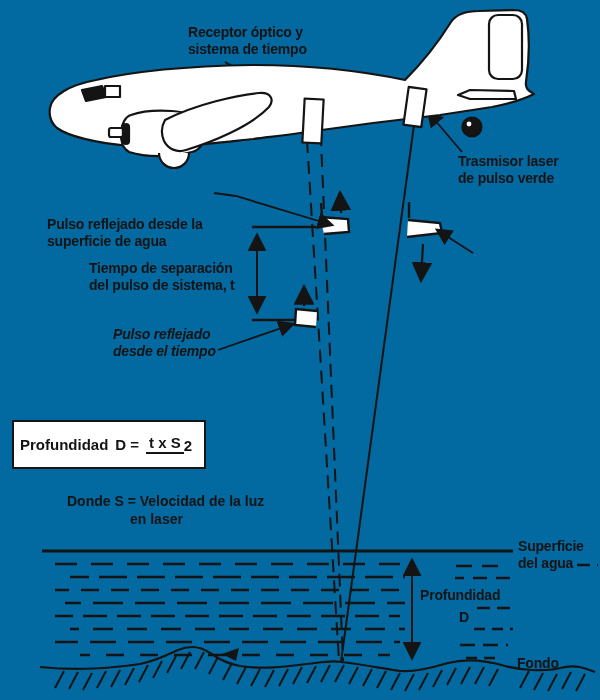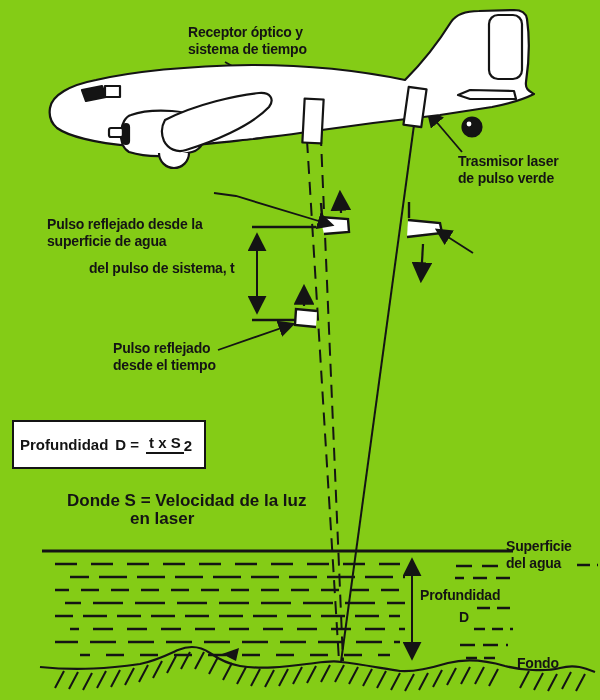--- a/index.html
+++ b/index.html
@@ -1,36 +1,36 @@
 <!DOCTYPE html>
 <html><head>
 <meta charset="utf-8">
 <style>
   html,body{margin:0;padding:0;background:#e8e8e8;}
   #stage{
-    position:relative;width:600px;height:700px;background:#84cc16;
+    position:relative;width:600px;height:700px;background:#0369a1;
     font-family:"Liberation Sans", sans-serif;overflow:hidden;
   }
   #art{position:absolute;left:0;top:0;}
   .lbl{
     position:absolute;color:#141414;font-size:14px;font-weight:700;
     letter-spacing:-0.2px;line-height:17px;white-space:nowrap;
   }
   .lbl span{display:block;}
   #formula-box{
     position:absolute;left:12px;top:420px;width:178px;height:41px;
     border:2.5px solid #141414;display:flex;align-items:center;
     padding:2px 6px;gap:7px;color:#141414;font-weight:700;font-size:15px;
     background:#fff;
   }
   .frac{display:inline-flex;flex-direction:row;align-items:center;line-height:1;}
   .frac .num{border-bottom:2.2px solid #141414;padding:0 3px 2px 3px;}
   .frac .den{padding-top:2px;}
   #note-label{position:absolute;left:67px;top:492px;color:#141414;
-    font-size:17px;font-weight:700;line-height:18px;white-space:nowrap;}
+    font-size:14px;font-weight:700;line-height:18px;white-space:nowrap;}
   #note-label .l2{display:block;margin-left:63px;}
   .ctr2 span:last-child{text-align:center;}
 </style>
 </head>
 <body>
 
 <div id="stage">
 
 <svg id="art" width="600" height="700" viewBox="0 0 600 700">
   <defs>
@@ -187,44 +187,45 @@
   <span>Trasmisor laser</span>
   <span>de pulso verde</span>
 </div>
 
 <div class="lbl" style="left:47px;top:185px;margin-top:31px;">
   <span>Pulso reflejado desde la</span>
   <span>superficie de agua</span>
 </div>
 
 <div class="lbl" style="left:89px;top:260px;">
+  <span>Tiempo de separación</span>
   <span>del pulso de sistema, t</span>
 </div>
 
-<div class="lbl" style="left:113px;top:340px;">
+<div class="lbl" style="left:113px;top:326px;font-style:italic;">
   <span>Pulso reflejado</span>
   <span>desde el tiempo</span>
 </div>
 
 
 <div id="formula-box">
   <span>Profundidad</span>
   <span>D =</span>
   <span class="frac">
     <span class="num">t x S</span>
     <span class="den">2</span>
   </span>
 </div>
 
 <div id="note-label">
   <span>Donde S = Velocidad de la luz</span>
   <span class="l2">en laser</span>
 </div>
 
-<div class="lbl" style="left:506px;top:538px;">
+<div class="lbl" style="left:518px;top:538px;">
   <span>Superficie</span>
   <span>del agua</span>
 </div>
 
 <div class="lbl ctr2" style="left:420px;top:584px;width:88px;line-height:22px;">
   <span>Profundidad</span>
   <span>D</span>
 </div>
 
 <div class="lbl" style="left:517px;top:655px;">

